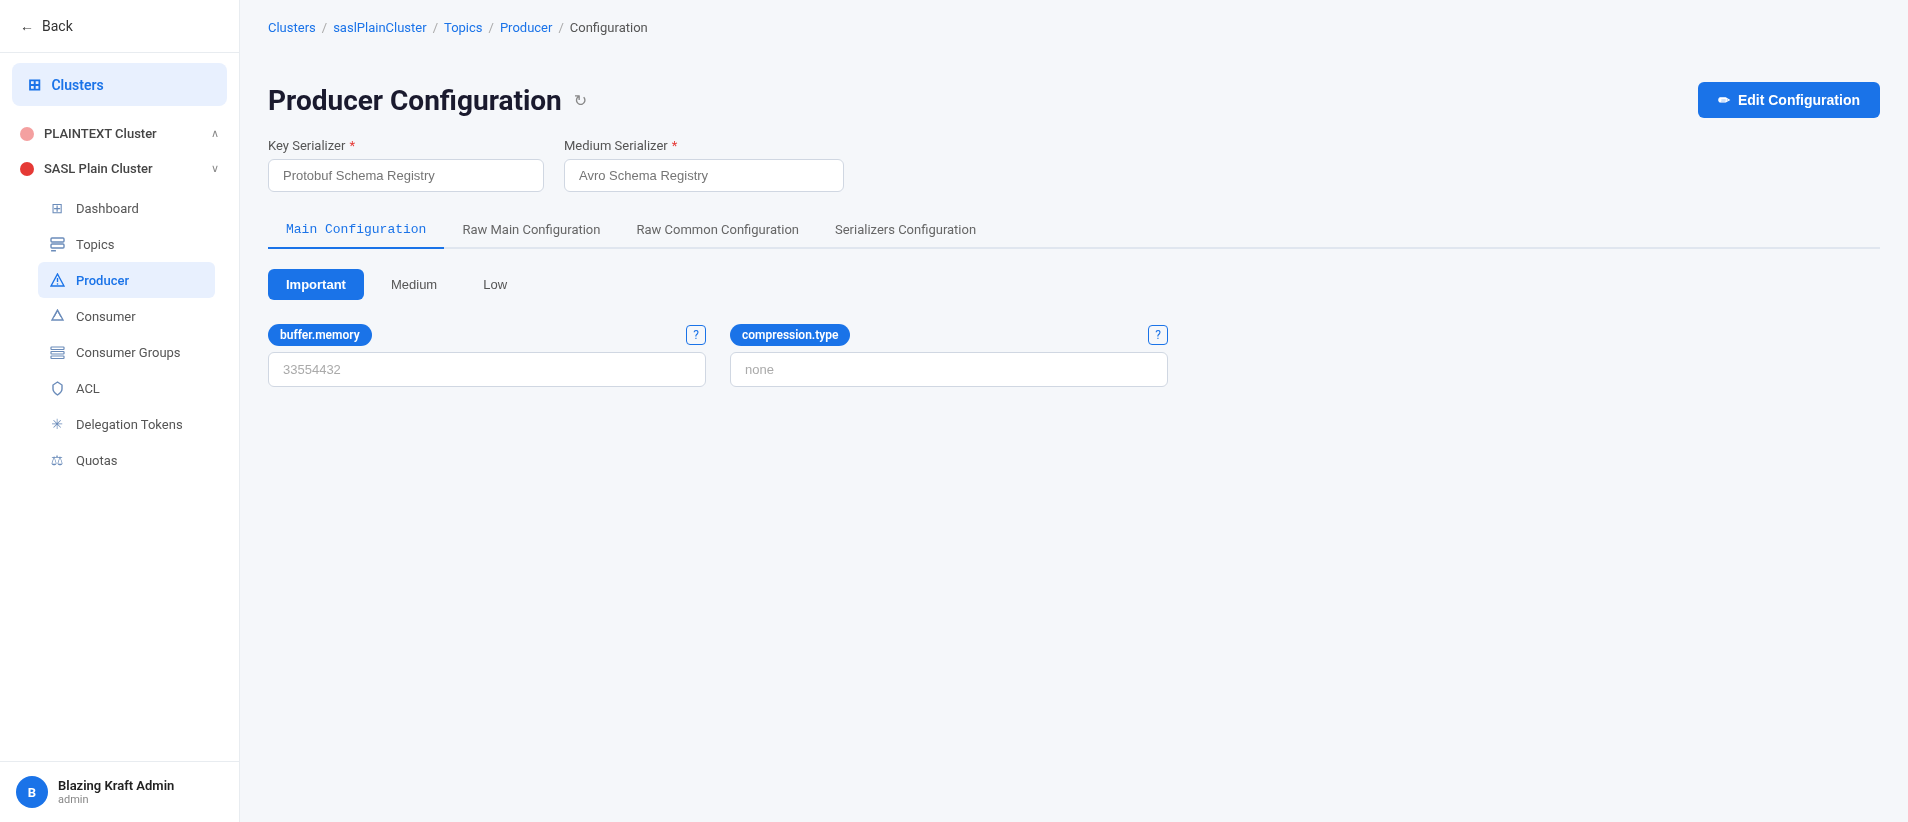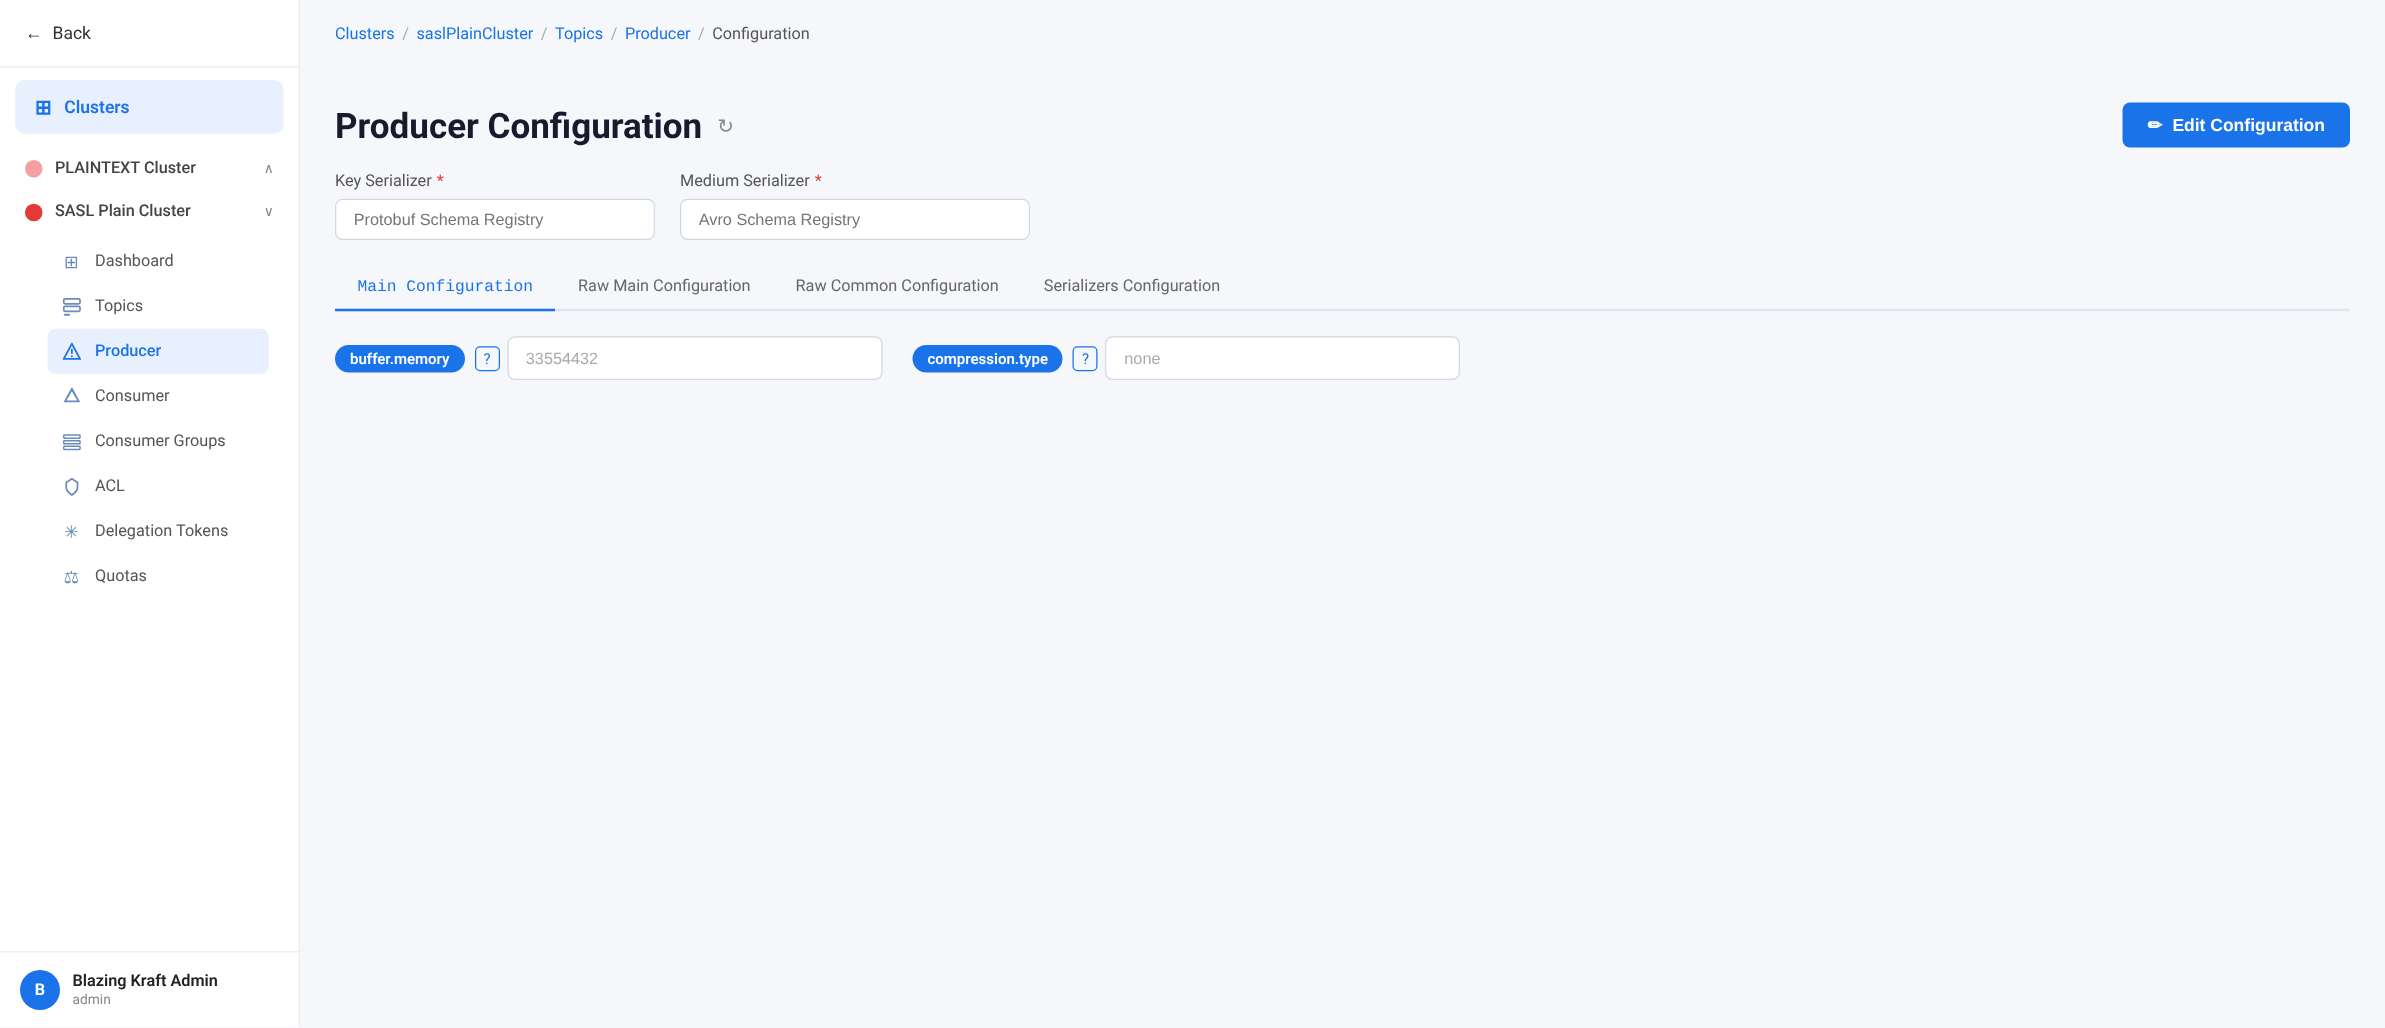--- a/index.html
+++ b/index.html
@@ -222,21 +222,21 @@
 
     .required-star { color: #e53935; }
 
     .field-input {
       padding: 8px 14px;
       border: 1px solid #d0d7e2;
       border-radius: 6px;
       font-size: 13px;
       color: #aaa;
       background: #fff;
-      width: 256px;
+      width: 276px;
     }
 
     
     .tabs {
       display: flex;
       gap: 0;
       border-bottom: 2px solid #e0e6ef;
       margin-bottom: 20px;
     }
 
@@ -272,21 +272,21 @@
     
     .config-grid {
       display: grid;
       grid-template-columns: 1fr 1fr;
       gap: 24px;
       max-width: 900px;
     }
 
     .config-field {
       display: flex;
-      flex-direction: row;
+      flex-direction: column;
       gap: 6px;
     }
 
     .config-label-row {
       display: flex;
       align-items: center;
       gap: 8px;
     }
 
     .config-tag {
@@ -466,20 +466,25 @@
     </div>
   </div>
 
   <div class="tabs">
     <div class="tab active">Main Configuration</div>
     <div class="tab">Raw Main Configuration</div>
     <div class="tab">Raw Common Configuration</div>
     <div class="tab">Serializers Configuration</div>
   </div>
 
+  <div class="priority-row">
+    <button class="priority-btn active">Important</button>
+    <button class="priority-btn inactive">Medium</button>
+    <button class="priority-btn inactive">Low</button>
+  </div>
 
   <div class="config-grid">
 
     <div class="config-field">
       <div class="config-label-row">
         <span class="config-tag">buffer.memory</span>
         <div class="help-icon">?</div>
       </div>
       <input class="config-input" type="text" value="33554432" readonly="" style="">
     </div>

